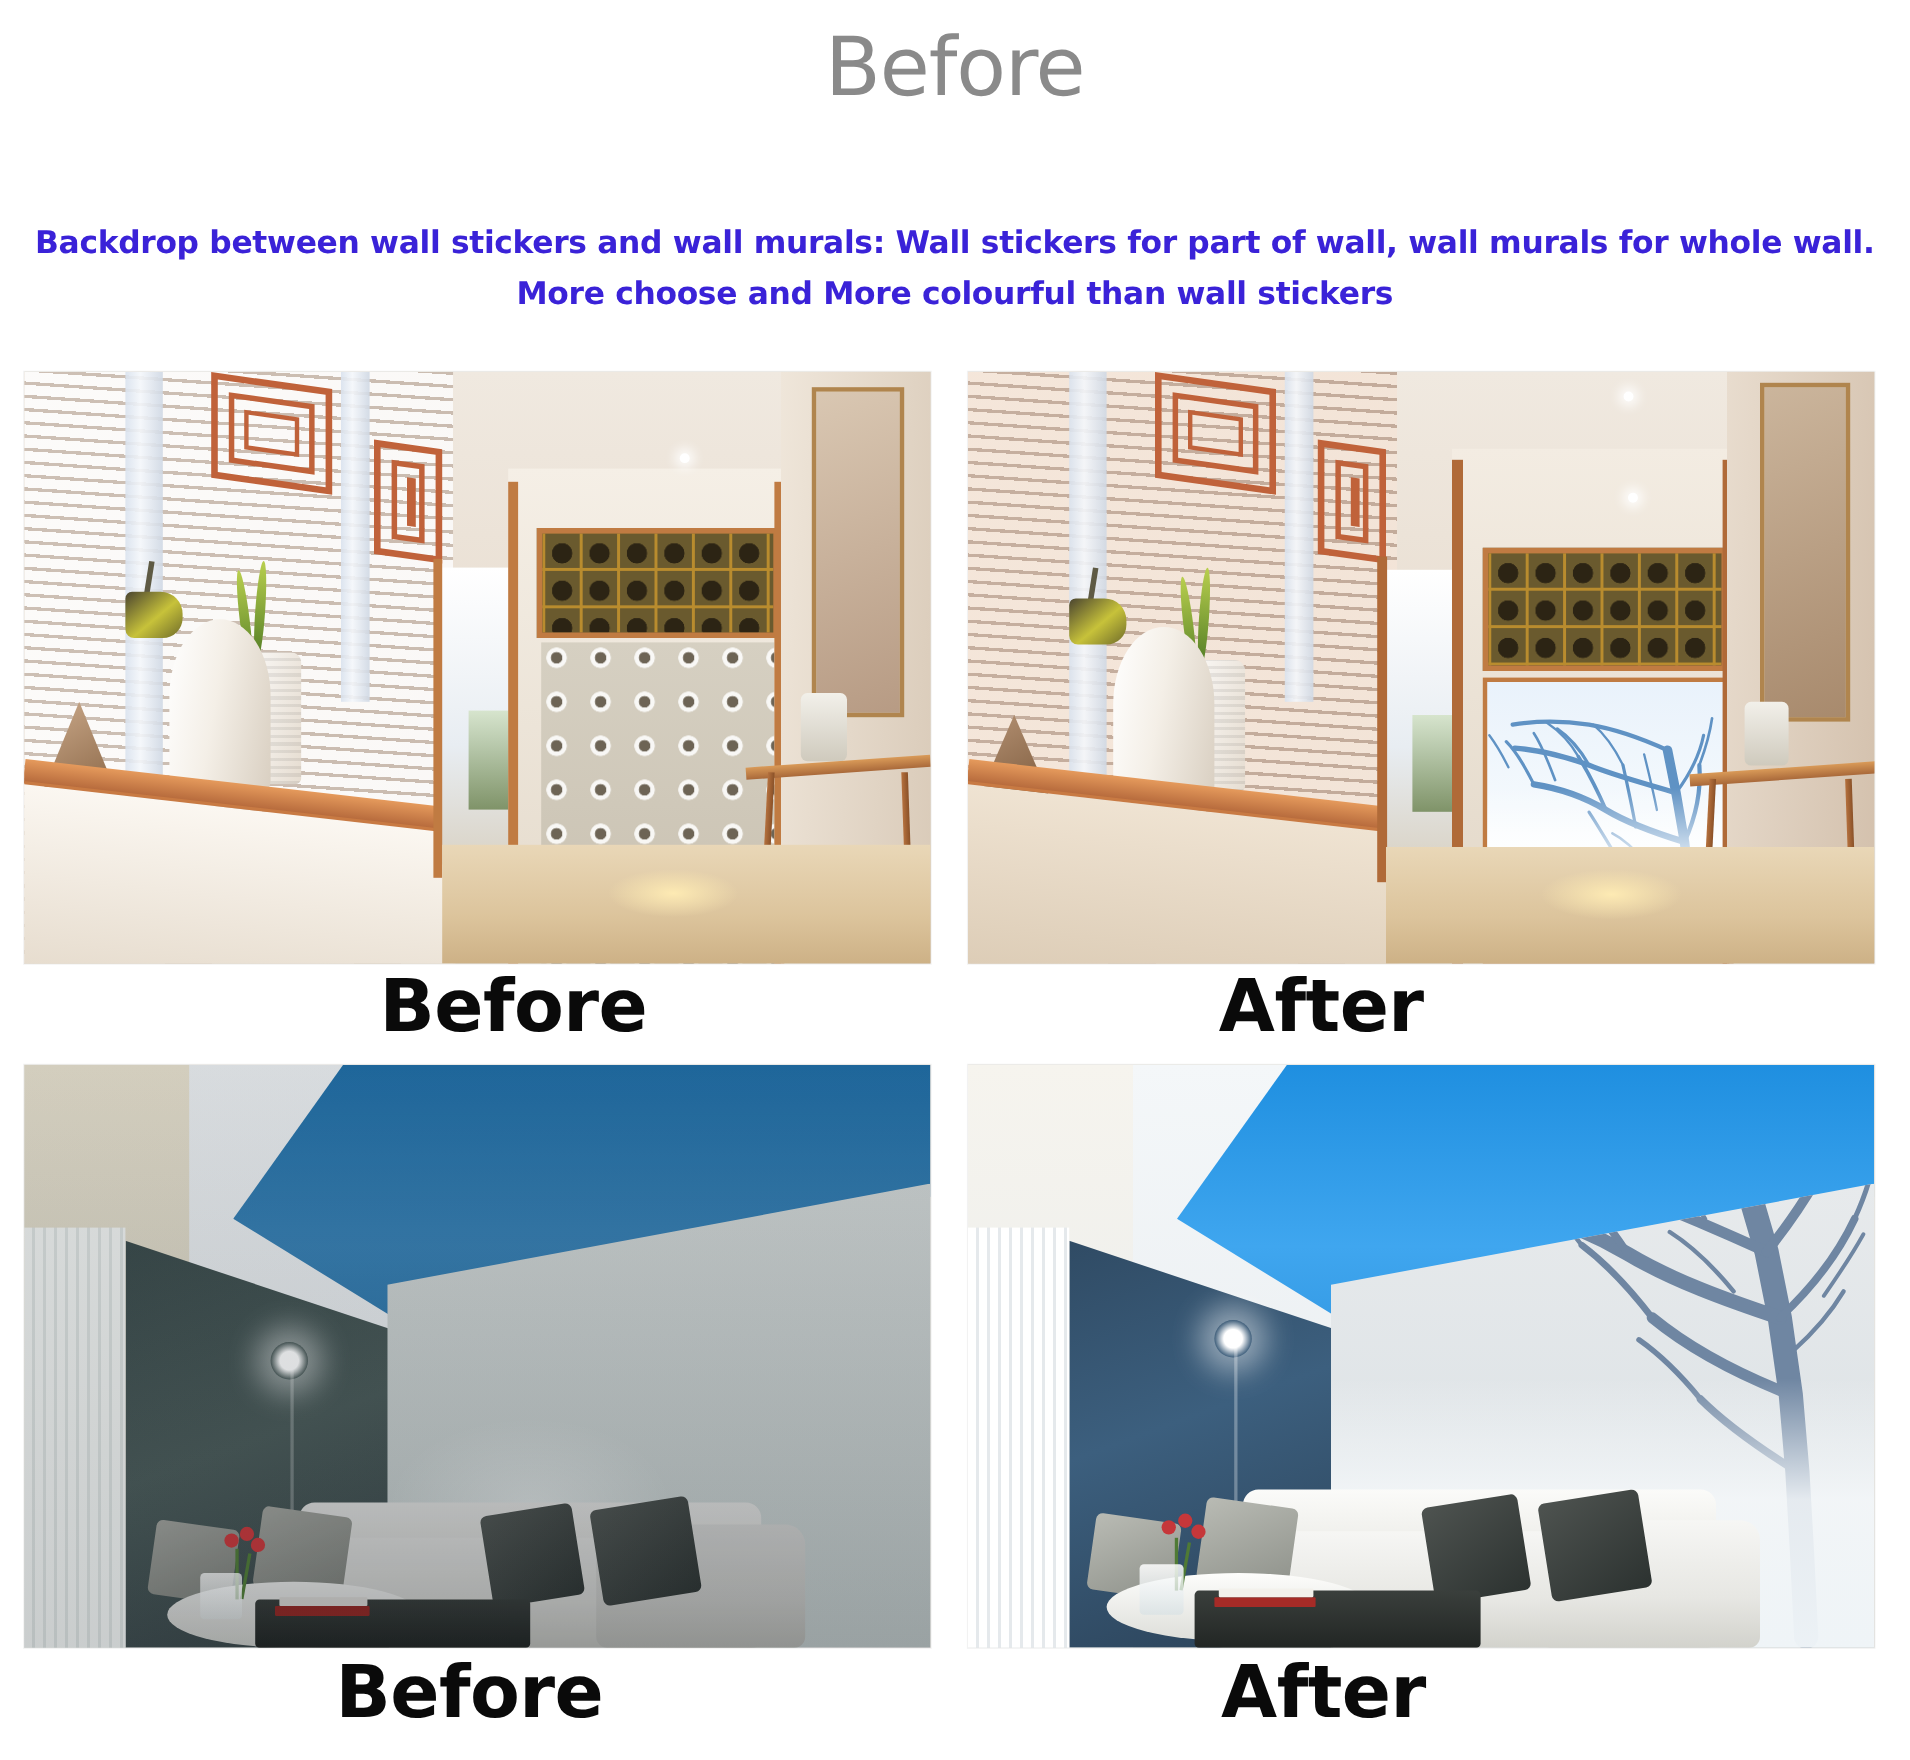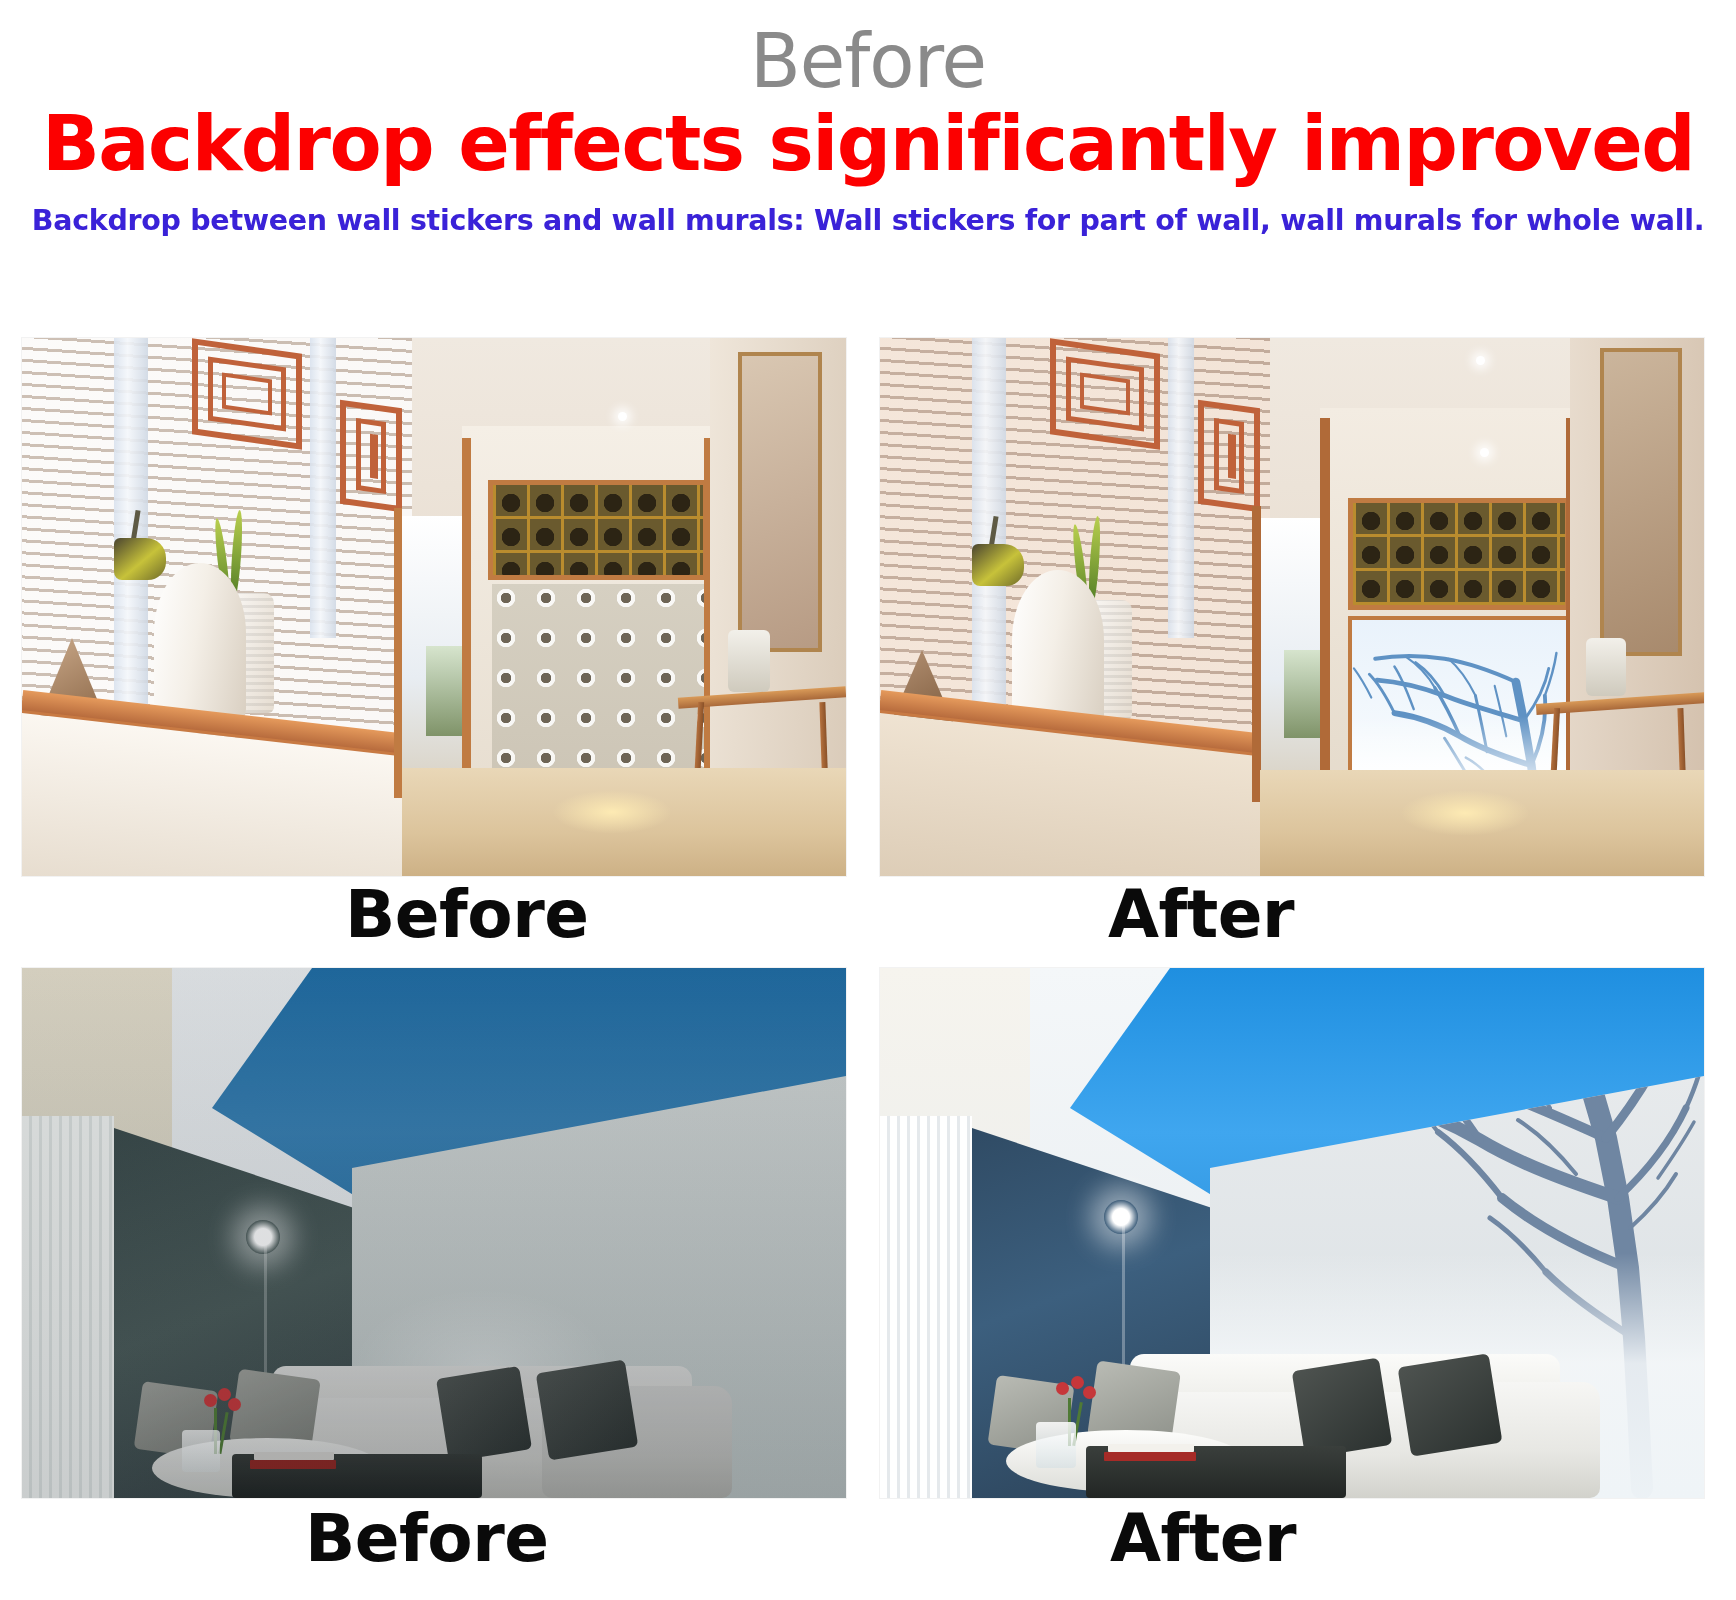--- a/index.html
+++ b/index.html
@@ -258,22 +258,22 @@
   .cap-tr { left: 1108px; top: 882px; }
   .cap-bl { left: 305px;  top: 1506px; }
   .cap-br { left: 1110px; top: 1506px; }
 </style>
 </head>
 <body>
 
 <div id="page">
 
   <div class="hdr-reason">Before</div>
-  <div class="hdr-title">Backdrop effects significantly improved</div>
   <div class="hdr-sub l1">Backdrop between wall stickers and wall murals: Wall stickers for part of wall, wall murals for whole wall.</div>
+  <div class="hdr-sub l2">More choose and More colourful than wall stickers</div>
 
   <div class="photo tl">
     <div class="inner">
       <div class="lyr hall-bg"></div>
 
       <div class="lyr hall-leftwall"></div>
       <div class="lyr hall-pillar" style="left:92px;"></div>
       <div class="lyr hall-pillar" style="left:288px;height:300px;width:26px;"></div>
 
       <div class="lyr lattice" style="left:170px;top:8px;width:110px;height:96px;"></div>

